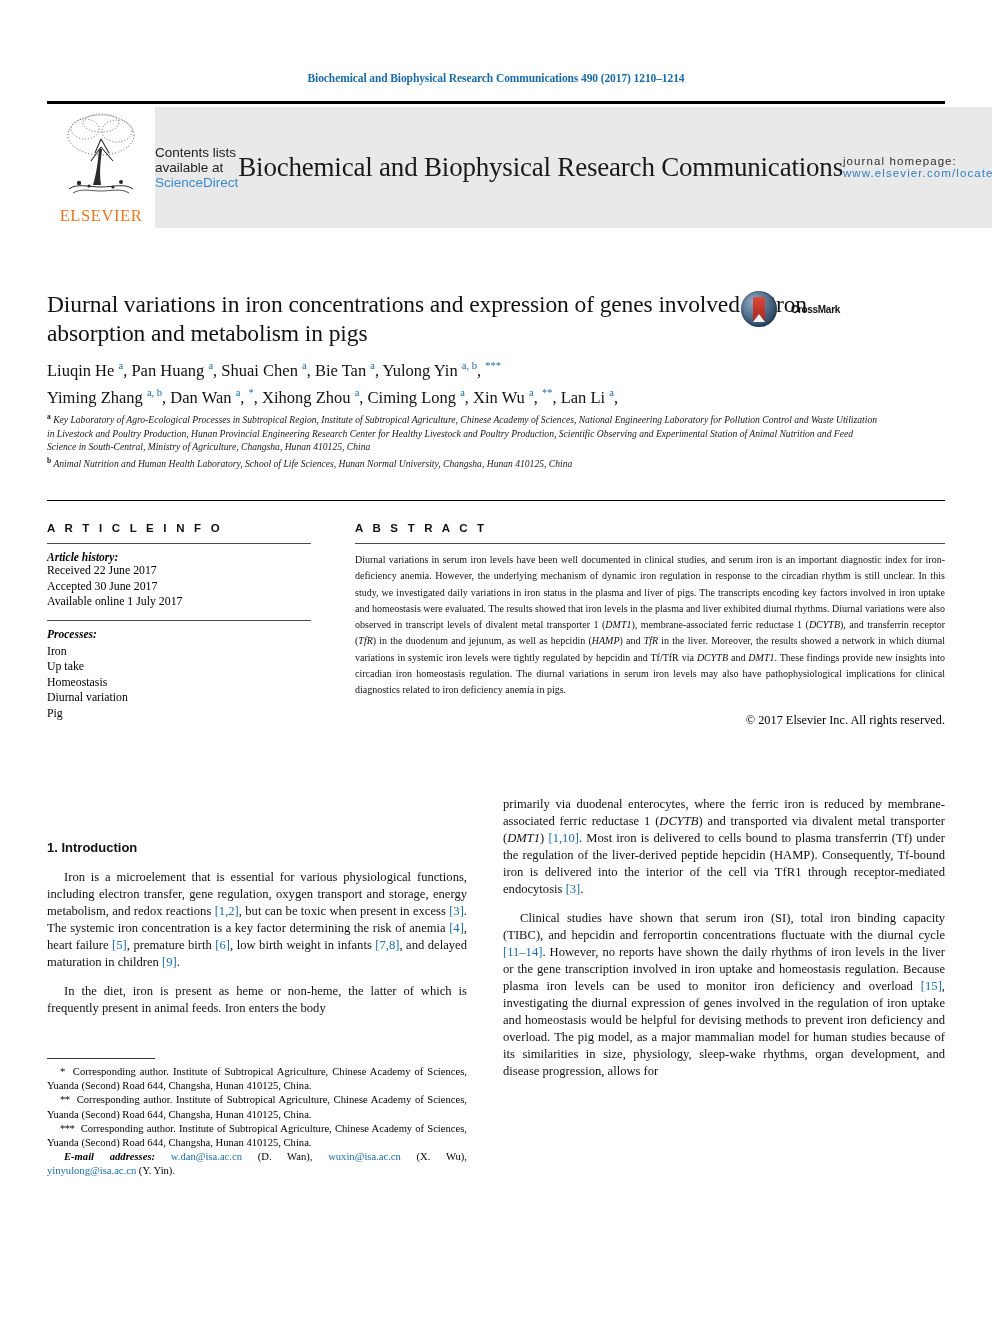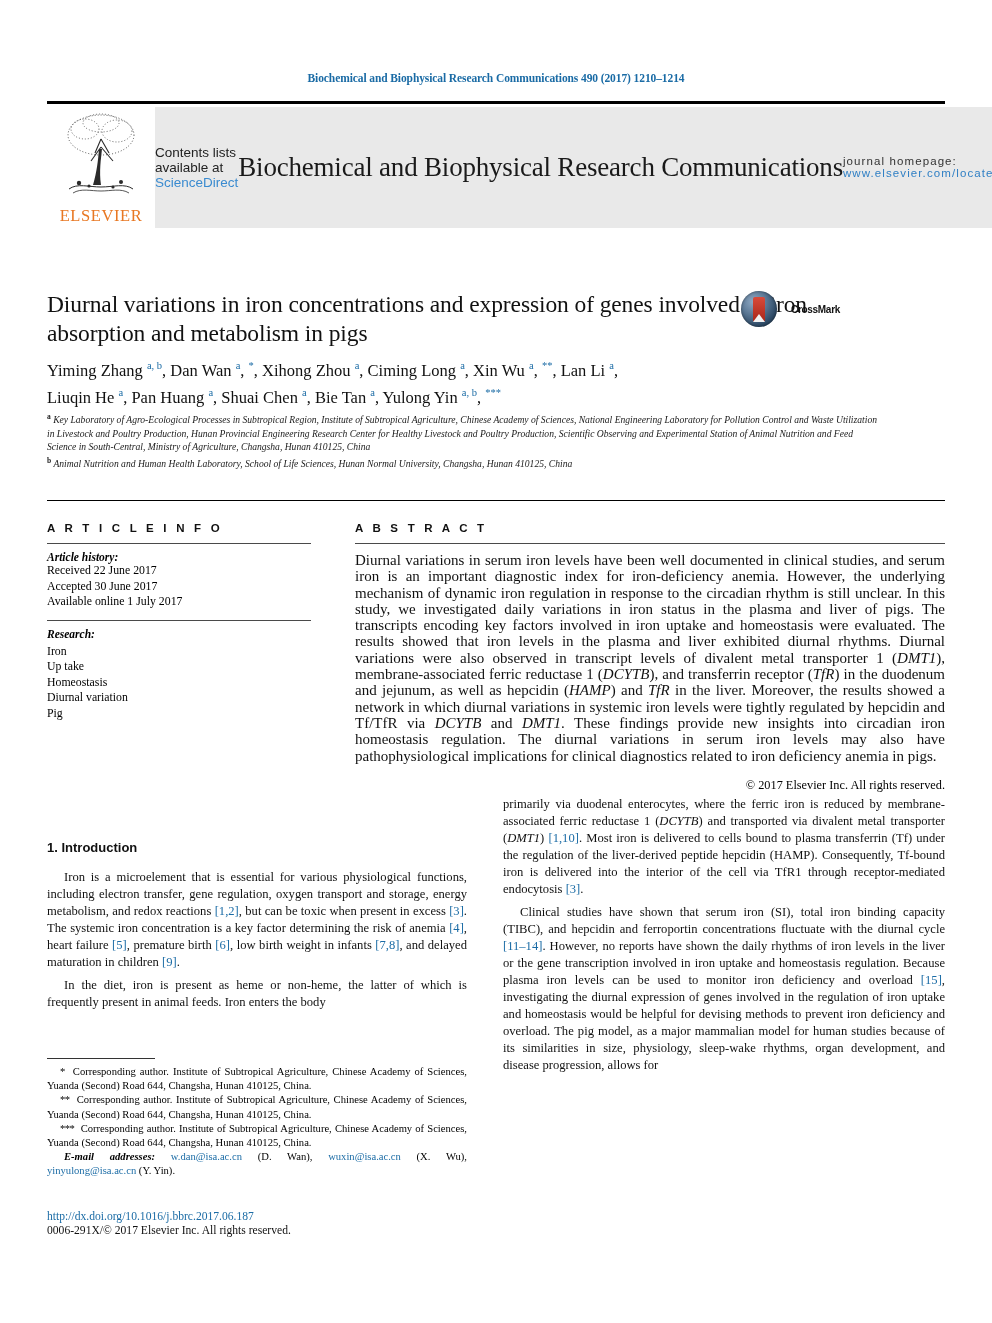--- a/index.html
+++ b/index.html
@@ -269,21 +269,21 @@
   }
   .info-line {
     font-family: "Liberation Serif", serif;
     font-size: 11.8px;
     line-height: 15.5px;
   }
   .kw-list { margin-top: 4px; }
 
   .abs-text {
     font-family: "Liberation Serif", serif;
-    font-size: 15px;
+    font-size: 10px;
     line-height: 16.3px;
     text-align: justify;
     color: #111;
     margin-top: 8px;
   }
   .abs-text i { font-style: italic; }
   .copyright {
     font-family: "Liberation Serif", serif;
     font-size: 12.3px;
     text-align: right;
@@ -303,21 +303,21 @@
   }
   .body-p {
     font-family: "Liberation Serif", serif;
     font-size: 12.6px;
     line-height: 17px;
     text-align: justify;
     color: #111;
     margin: 0;
     text-indent: 17px;
   }
-  .body-p + .body-p { margin-top: 6px; }
+  .body-p + .body-p { margin-top: 12px; }
   .ref { color: #1a6ba5; }
   .body-p i { font-style: italic; }
 
   
   .footnotes {
     position: absolute;
     left: 47px;
     top: 1058px;
     width: 420px;
   }
@@ -401,41 +401,41 @@
   <div class="title-area">
     <div class="art-title">Diurnal variations in iron concentrations and expression of genes involved in iron absorption and metabolism in pigs</div>
   </div>
 
   <div class="crossmark">
     <div class="crossmark-logo"></div>
     <div class="crossmark-text">CrossMark</div>
   </div>
 
   <div class="authors">
+    <div>Liuqin He <sup>a</sup>, Pan Huang <sup>a</sup>, Shuai Chen <sup>a</sup>, Bie Tan <sup>a</sup>, Yulong Yin <sup>a, b</sup>, <sup class="star">***</sup></div>
     <div>Yiming Zhang <sup>a, b</sup>, Dan Wan <sup>a</sup>, <sup class="star">*</sup>, Xihong Zhou <sup>a</sup>, Ciming Long <sup>a</sup>, Xin Wu <sup>a</sup>, <sup class="star">**</sup>, Lan Li <sup>a</sup>,</div>
-    <div>Liuqin He <sup>a</sup>, Pan Huang <sup>a</sup>, Shuai Chen <sup>a</sup>, Bie Tan <sup>a</sup>, Yulong Yin <sup>a, b</sup>, <sup class="star">***</sup></div>
   </div>
 
   <div class="affil">
     <div><sup>a</sup> <span>Key Laboratory of Agro-Ecological Processes in Subtropical Region, Institute of Subtropical Agriculture, Chinese Academy of Sciences, National Engineering Laboratory for Pollution Control and Waste Utilization in Livestock and Poultry Production, Hunan Provincial Engineering Research Center for Healthy Livestock and Poultry Production, Scientific Observing and Experimental Station of Animal Nutrition and Feed Science in South-Central, Ministry of Agriculture, Changsha, Hunan 410125, China</span></div>
     <div><sup>b</sup> <span>Animal Nutrition and Human Health Laboratory, School of Life Sciences, Hunan Normal University, Changsha, Hunan 410125, China</span></div>
   </div>
 
   <div class="panel">
     <div class="panel-top-rule"></div>
 
     <div class="infoblock">
       <div class="section-head">A R T I C L E   I N F O</div>
       <div class="hr-thin"></div>
       <div class="info-sub">Article history:</div>
       <div class="info-line">Received 22 June 2017</div>
       <div class="info-line">Accepted 30 June 2017</div>
       <div class="info-line">Available online 1 July 2017</div>
       <div class="hr-thin2"></div>
-      <div class="info-sub">Research:</div>
+      <div class="info-sub">Processes:</div>
       <div class="kw-list">
         <div class="info-line">Iron</div>
         <div class="info-line">Up take</div>
         <div class="info-line">Homeostasis</div>
         <div class="info-line">Diurnal variation</div>
         <div class="info-line">Pig</div>
       </div>
     </div>
 
     <div class="abstractblock">
@@ -458,18 +458,14 @@
   </div>
 
   <div class="footnotes">
     <div class="fn-rule"></div>
     <p class="fn-p"><span class="mark">*</span>&nbsp; Corresponding author. Institute of Subtropical Agriculture, Chinese Academy of Sciences, Yuanda (Second) Road 644, Changsha, Hunan 410125, China.</p>
     <p class="fn-p"><span class="mark">**</span>&nbsp; Corresponding author. Institute of Subtropical Agriculture, Chinese Academy of Sciences, Yuanda (Second) Road 644, Changsha, Hunan 410125, China.</p>
     <p class="fn-p"><span class="mark">***</span>&nbsp; Corresponding author. Institute of Subtropical Agriculture, Chinese Academy of Sciences, Yuanda (Second) Road 644, Changsha, Hunan 410125, China.</p>
     <p class="fn-p fn-email"><i>E-mail addresses:</i> <span class="link">w.dan@isa.ac.cn</span> (D. Wan), <span class="link">wuxin@isa.ac.cn</span> (X. Wu), <span class="link">yinyulong@isa.ac.cn</span> (Y. Yin).</p>
   </div>
 
-  <div class="doi-block">
-    <div class="doi-line">http://dx.doi.org/10.1016/j.bbrc.2017.06.187</div>
-    <div class="issn-line">0006-291X/© 2017 Elsevier Inc. All rights reserved.</div>
-  </div>
 
 </div>
 
 </body></html>

